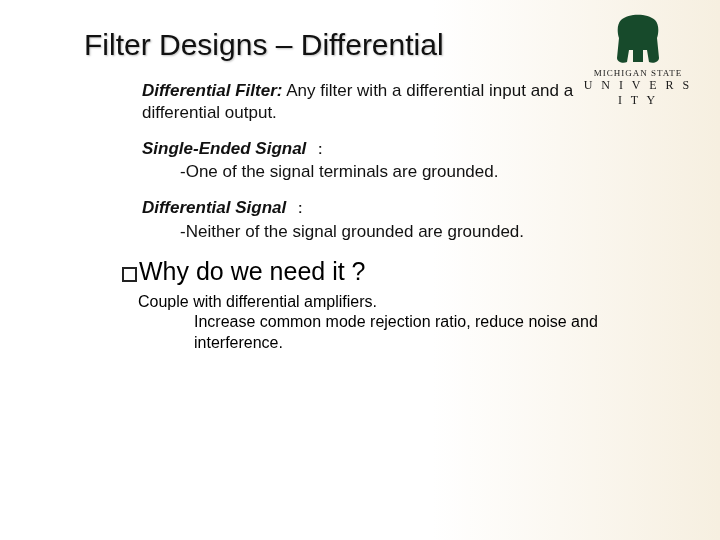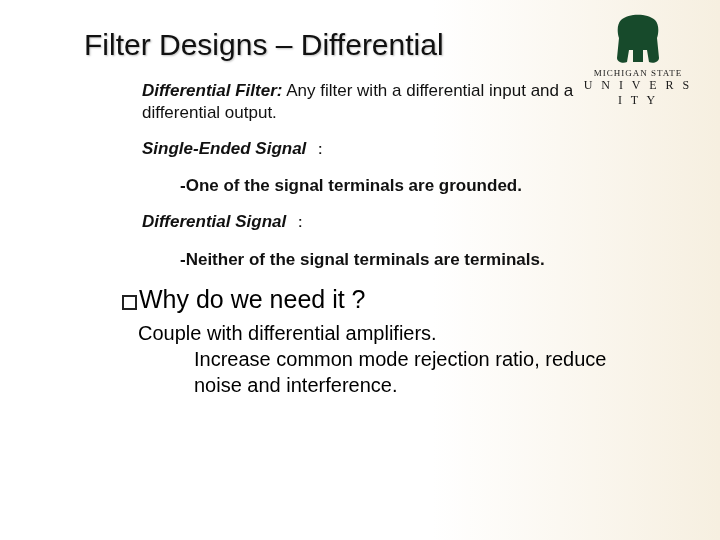--- a/index.html
+++ b/index.html
@@ -59,26 +59,26 @@
   .body-block {
     margin-left: 112px;
     margin-right: 60px;
     font-size: 17px;
     color: #111;
     line-height: 1.28;
     margin-bottom: 14px;
   }
   .body-block .term { font-style: italic; font-weight: bold; }
   .body-block .termb { font-style: italic; font-weight: bold; }
-  .sub-line { margin-left: 38px; margin-top: 16px; font-weight: bold; }
+  .sub-line { margin-left: 38px; margin-top: 2px; }
   .why-label { font-size: 25px; }
   .why-body {
     margin-left: 108px;
     margin-right: 40px;
-    font-size: 20px;
+    font-size: 16px;
     line-height: 1.3;
   }
   .why-indent { margin-left: 56px; }
 </style>
 </head>
 <body>
 
 <div class="slide">
 
   <div class="logo-block">
@@ -96,21 +96,21 @@
     <span class="term">Differential Filter:</span><span> Any filter with a differential input and a differential output.</span>
   </div>
 
   <div class="body-block">
     <span class="termb">Single-Ended Signal</span><span class="bullet-colon" style="font-size:16px;">：</span>
     <div class="sub-line">-One of the signal terminals are grounded.</div>
   </div>
 
   <div class="body-block">
     <span class="termb">Differential Signal</span><span class="bullet-colon" style="font-size:16px;">：</span>
-    <div class="sub-line">-Neither of the signal terminals are terminals.</div>
+    <div class="sub-line">-Neither of the signal grounded are grounded.</div>
   </div>
 
   <div class="section" style="margin-top:4px;">
     <div class="bullet-row">
       <span class="checkbox"></span>
         <span class="why-label">Why do we need it ?</span>
     </div>
   </div>
 
   <div class="why-body">

